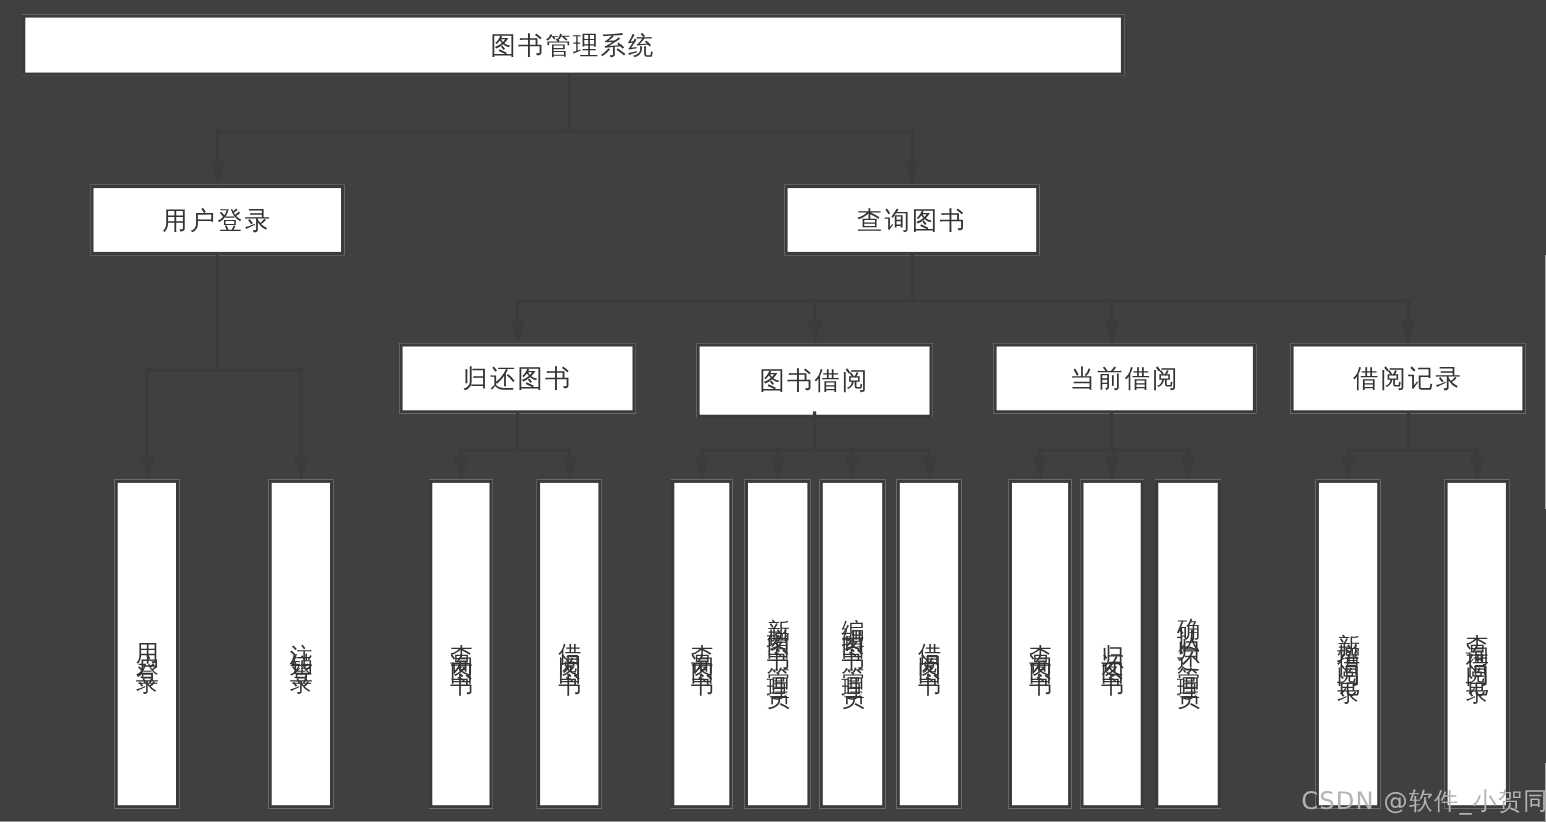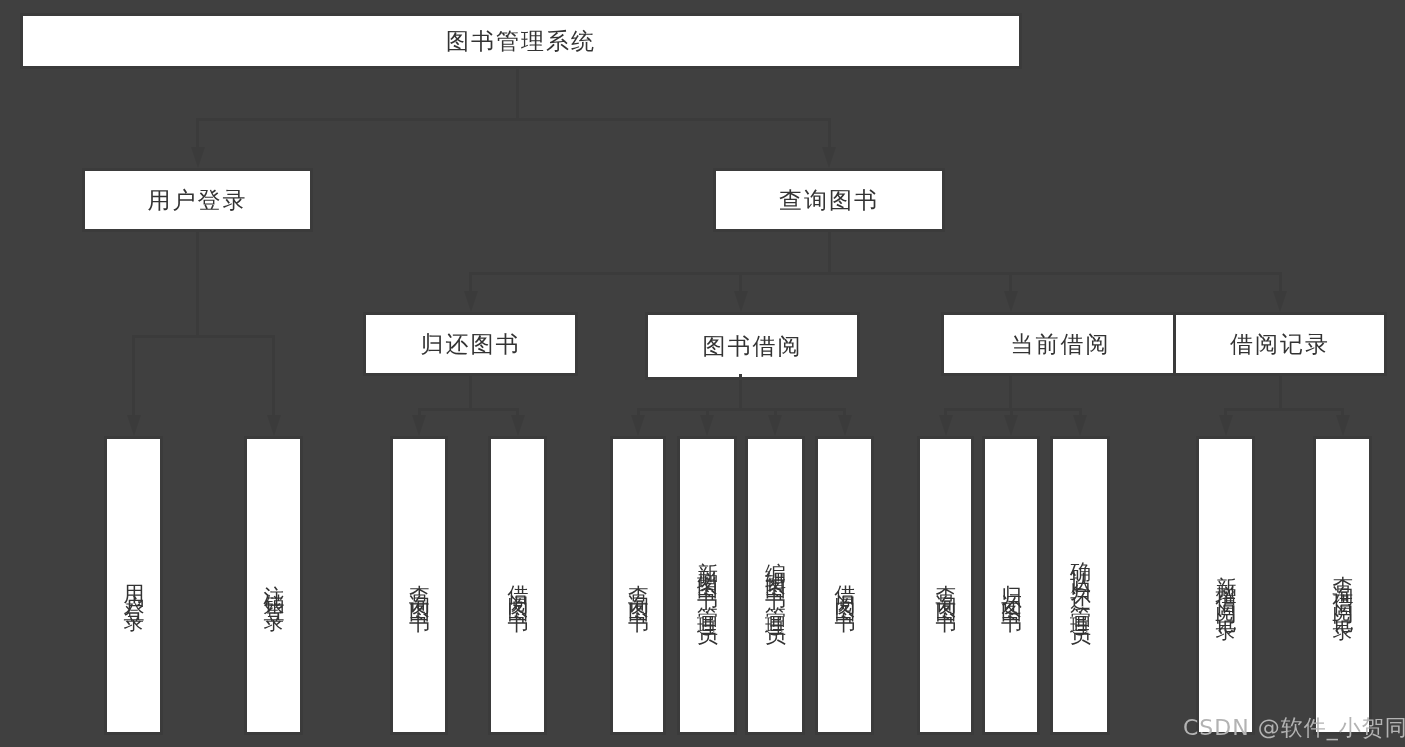--- a/index.html
+++ b/index.html
@@ -41,25 +41,25 @@
   </div>
 
   <div class="node hnode" style="left:713px;top:168px;width:232px;height:64px;">
     <span>查询图书</span>
   </div>
 
   <div class="node hnode" style="left:363px;top:312px;width:215px;height:64px;">
     <span>归还图书</span>
   </div>
 
-  <div class="node hnode" style="left:633px;top:312px;width:215px;height:68px;margin-left:12px;">
+  <div class="node hnode" style="left:633px;top:312px;width:215px;height:68px;">
     <span>图书借阅</span>
   </div>
 
-  <div class="node hnode" style="left:903px;top:312px;width:239px;height:64px;margin-left:38px;">
+  <div class="node hnode" style="left:903px;top:312px;width:239px;height:64px;">
     <span>当前借阅</span>
   </div>
 
   <div class="node hnode" style="left:1173px;top:312px;width:214px;height:64px;">
     <span>借阅记录</span>
   </div>
 
   <div class="node vnode" style="left:104px;top:436px;width:59px;height:299px;">
     <span>用户登录</span>
   </div>

